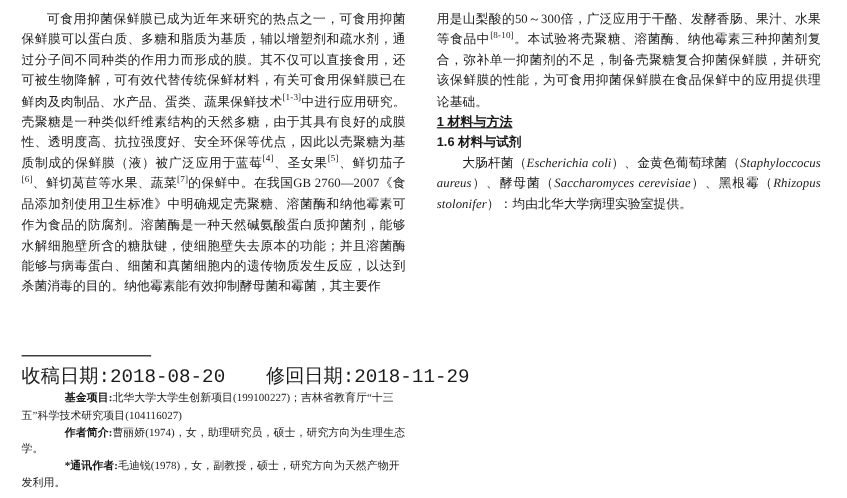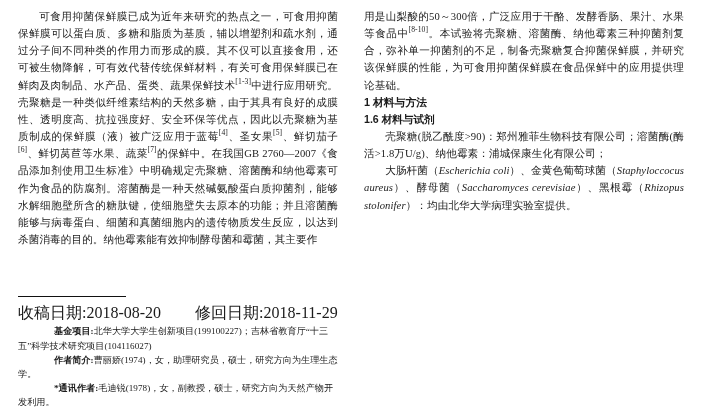--- a/index.html
+++ b/index.html
@@ -50,20 +50,21 @@
     font-size: 7.6px;
     vertical-align: super;
     line-height: 0;
   }
   .section-head {
     margin: 0;
     font-size: 10.8px;
     font-weight: bold;
     line-height: 1.6;
     font-family: "Liberation Sans", sans-serif;
+    text-decoration: underline;
   }
   .sub-head {
     margin: 0;
     font-size: 10.6px;
     font-weight: bold;
     line-height: 1.6;
     font-family: "Liberation Sans", sans-serif;
   }
   .italic {
     font-style: italic;
@@ -85,20 +86,21 @@
     line-height: 1.55;
     letter-spacing: 0.05px;
   }
   .foot-line .lbl {
     font-weight: bold;
     margin-left: 36px;
   }
   .foot-dates {
     display: flex;
     gap: 34px;
+    font-family: Liberation Mono, monospace;
   }
   .foot-dates .seg {
     white-space: nowrap;
   }
 </style>
 </head>
 <body>
 
 <div class="page">
   <div class="columns">
@@ -131,18 +133,17 @@
         </p>
       </div>
     </div>
 
     <div class="col col-right">
       <p class="body-text no-indent">用是山梨酸的50～300倍，广泛应用于干酪、发酵香肠、果汁、水果等食品中<span class="sup">[8-10]</span>。本试验将壳聚糖、溶菌酶、纳他霉素三种抑菌剂复合，弥补单一抑菌剂的不足，制备壳聚糖复合抑菌保鲜膜，并研究该保鲜膜的性能，为可食用抑菌保鲜膜在食品保鲜中的应用提供理论基础。</p>
 
       <h2 class="section-head">1 材料与方法</h2>
       <h3 class="sub-head">1.6 材料与试剂</h3>
 
-      <p class="body-text">壳聚糖(脱乙酰度&gt;90)：郑州雅菲生物科技有限公司；溶菌酶(酶活&gt;1.8万U/g)、纳他霉素：浦城保康生化有限公司；</p>
       <p class="body-text">大肠杆菌（<span class="italic">Escherichia coli</span>）、金黄色葡萄球菌（<span class="italic">Staphyloccocus aureus</span>）、酵母菌（<span class="italic">Saccharomyces cerevisiae</span>）、黑根霉（<span class="italic">Rhizopus stolonifer</span>）：均由北华大学病理实验室提供。</p>
     </div>
 
   </div>
 </div>
 
 </body></html>

